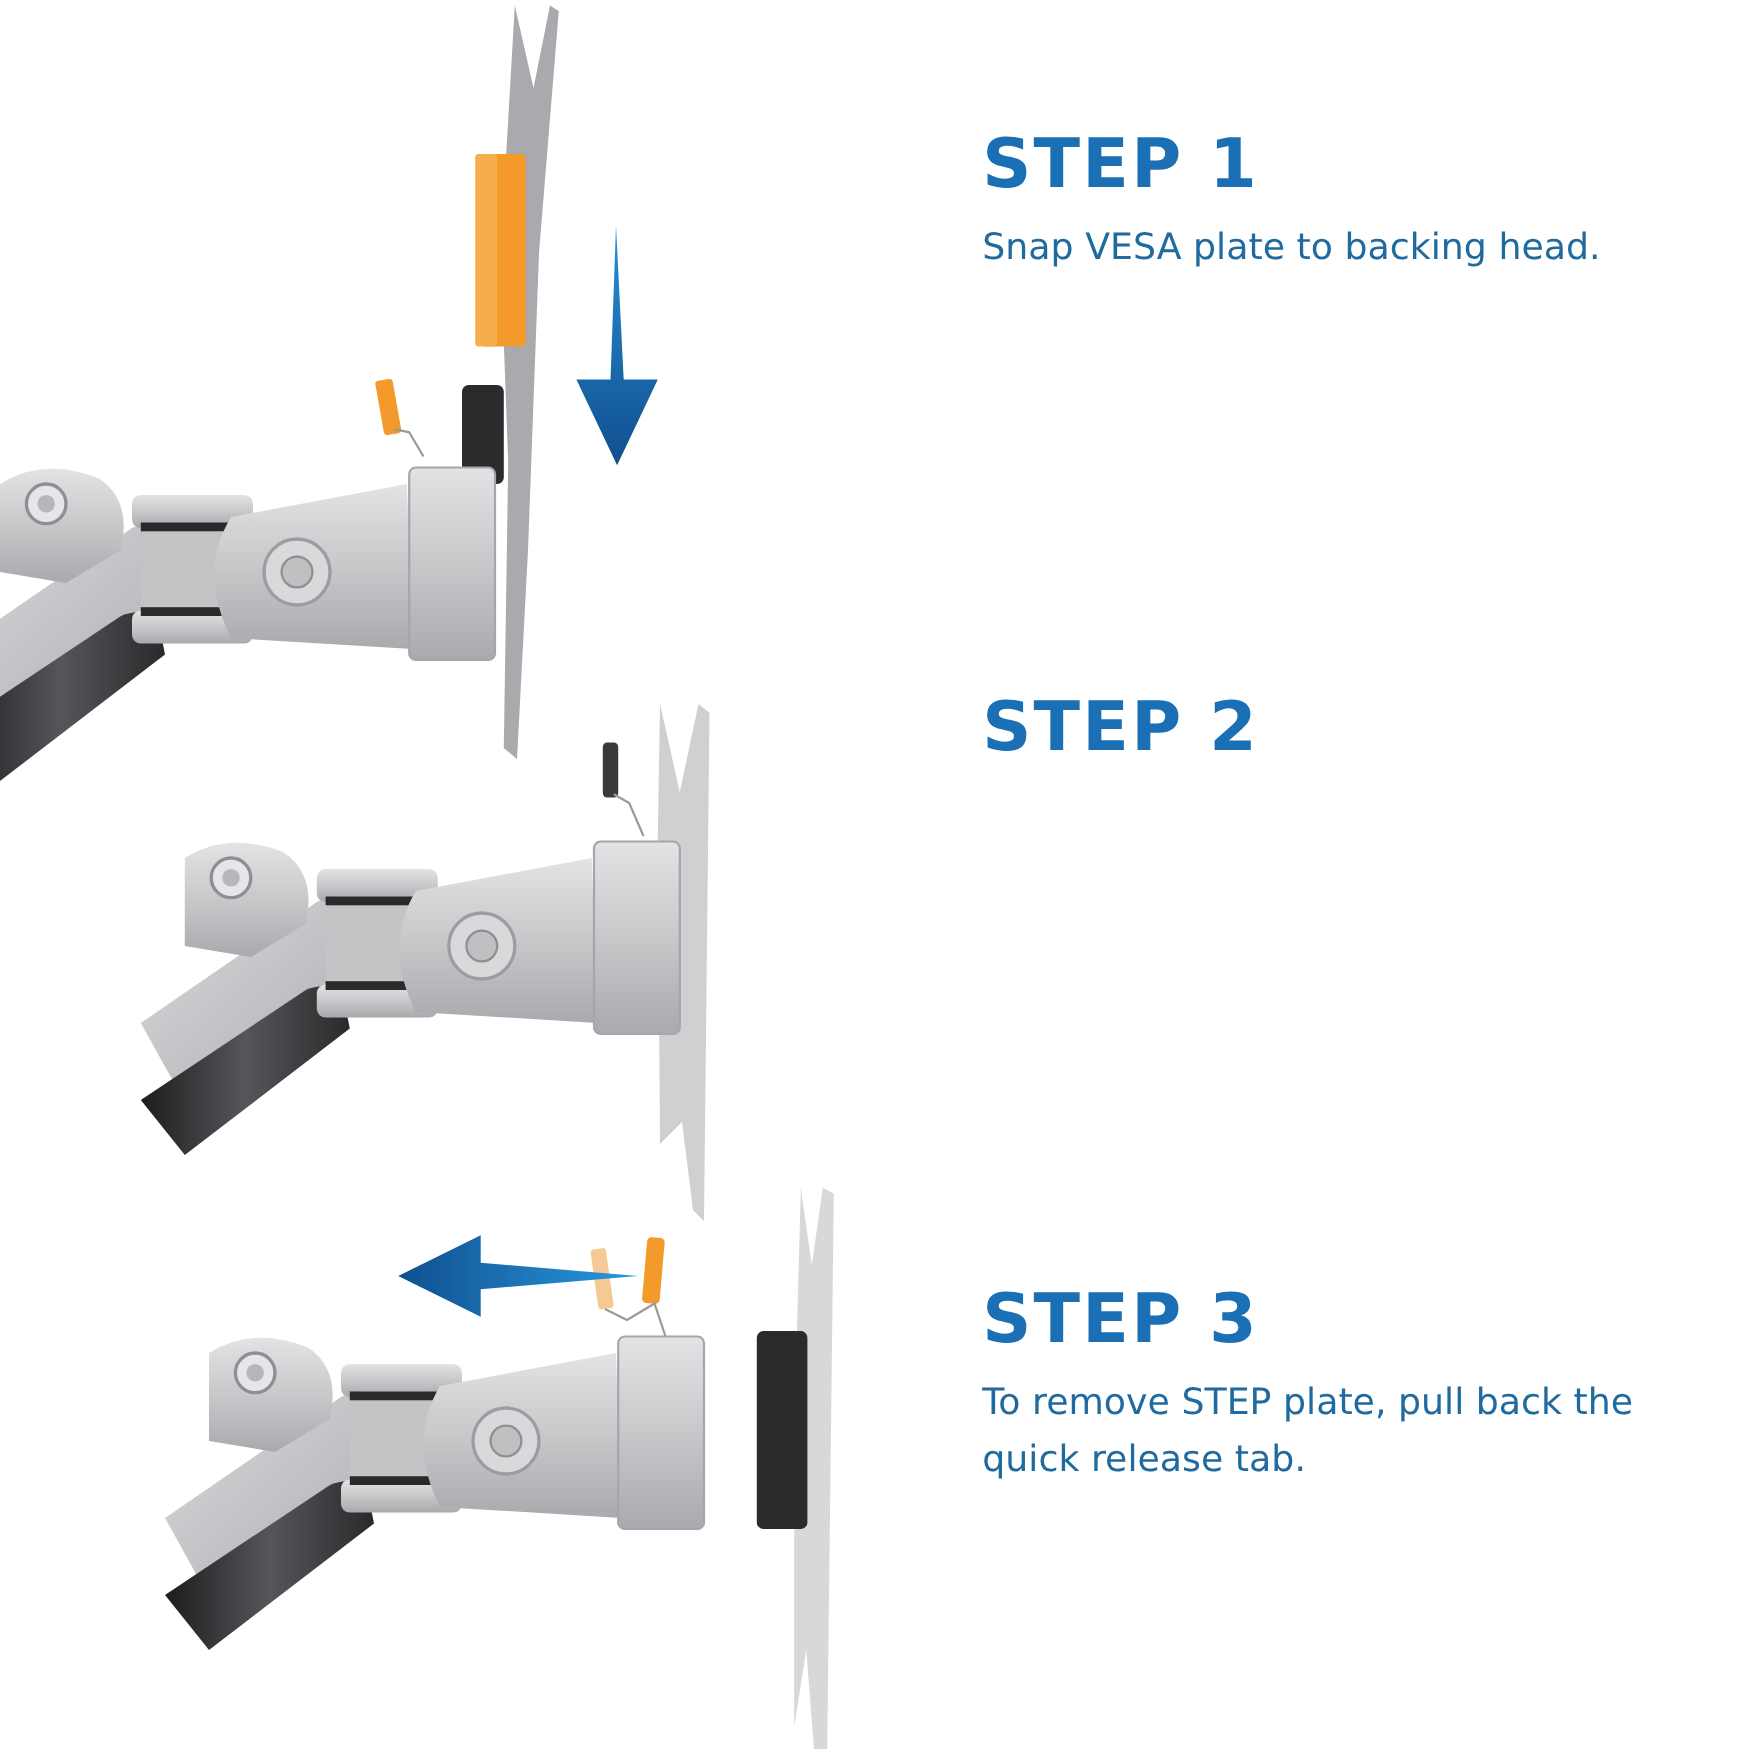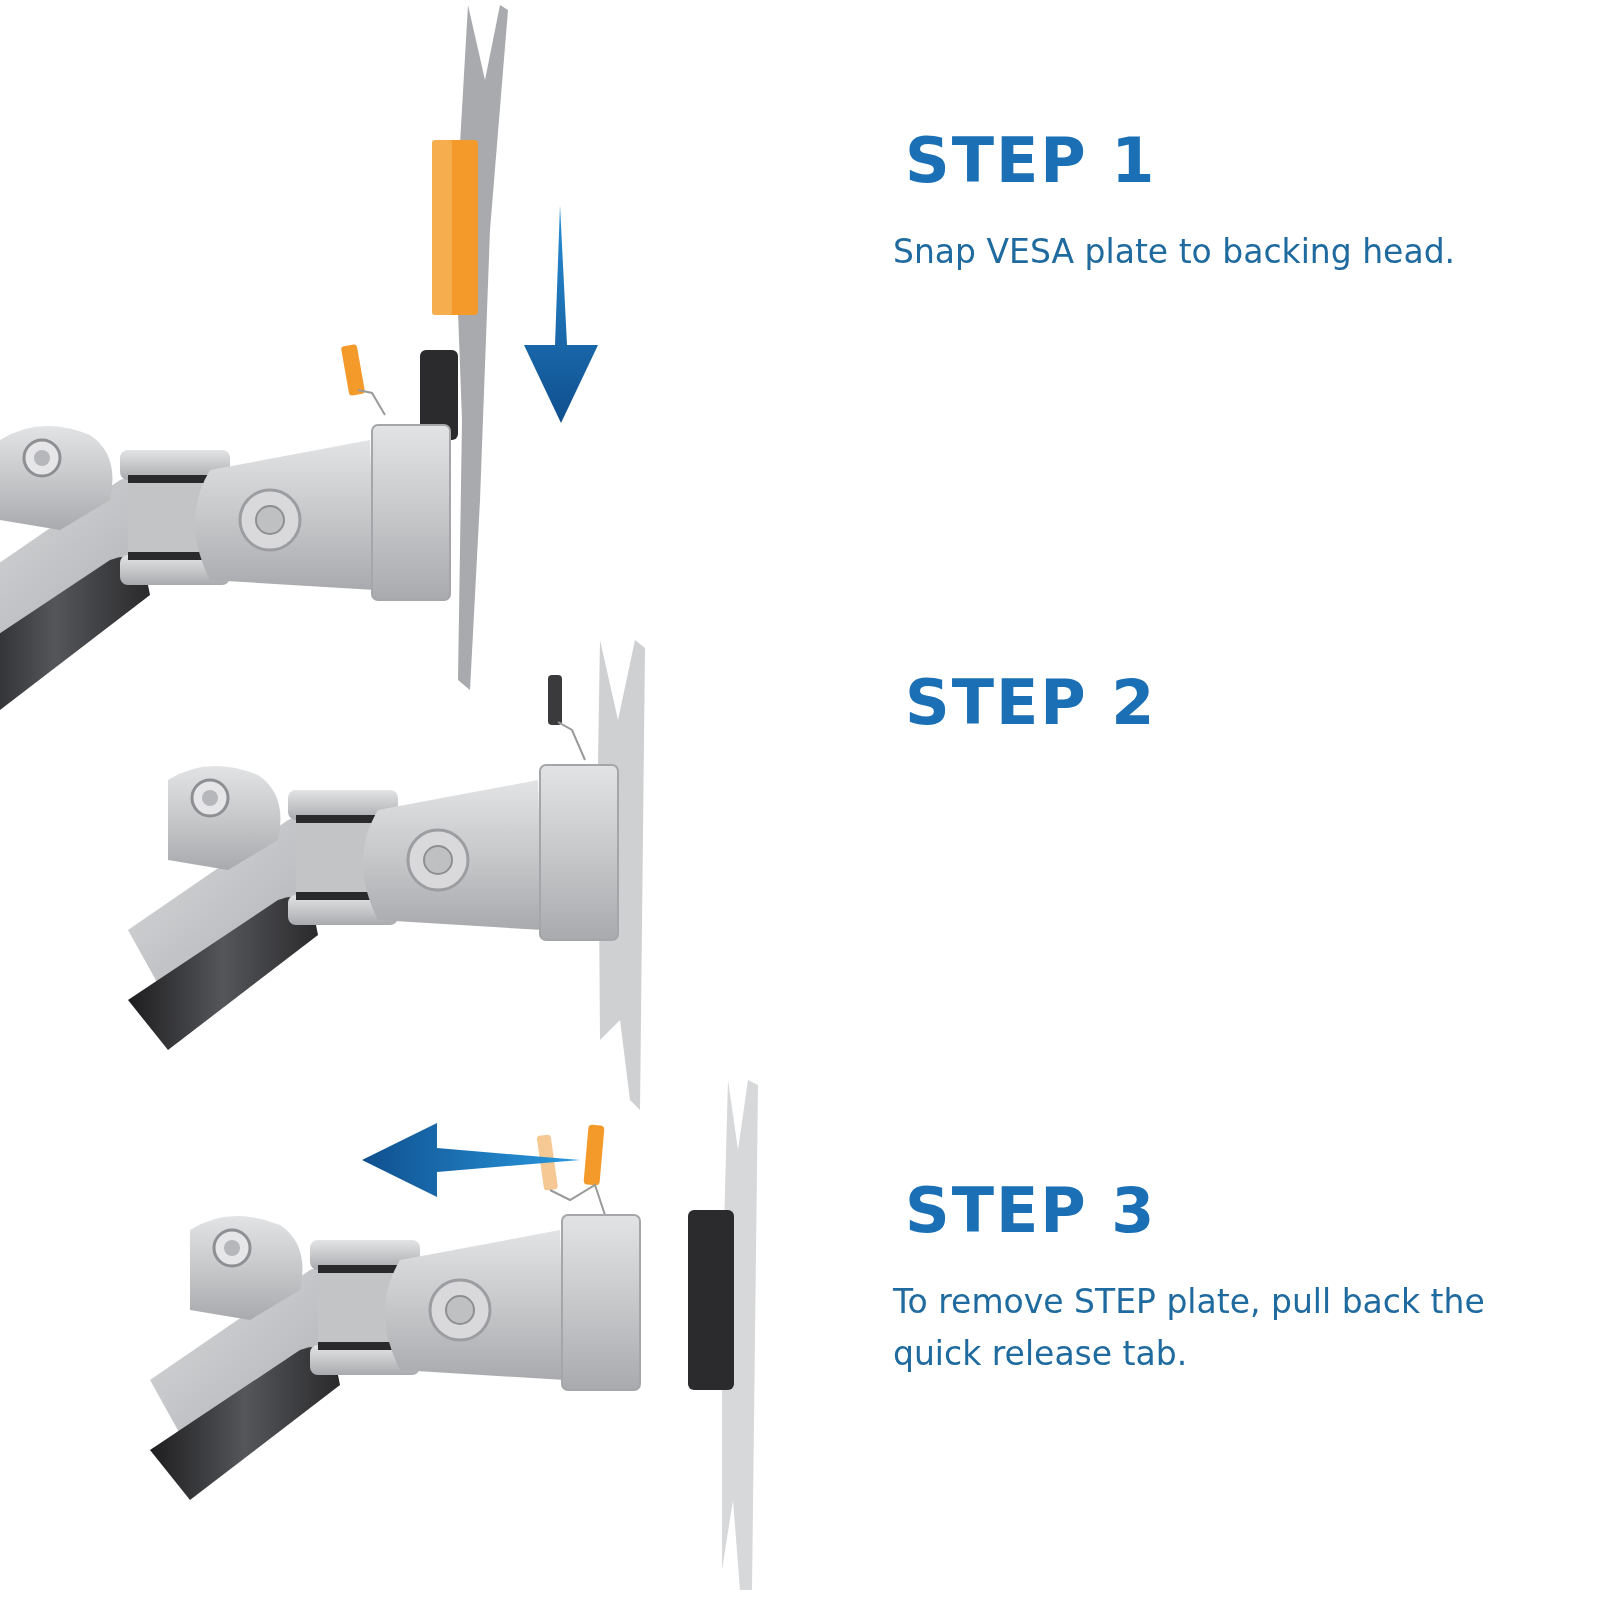--- a/index.html
+++ b/index.html
@@ -1,25 +1,25 @@
 <!DOCTYPE html>
 <html><head>
 <meta charset="utf-8">
 <style>
   html, body { margin:0; padding:0; background:#ffffff; }
   body { width:1600px; height:1600px; position:relative; overflow:hidden;
          font-family:"Liberation Sans", "DejaVu Sans", sans-serif; }
   .illus { position:absolute; left:0; top:0; width:860px; height:1600px; }
   .step { position:absolute; left:893px; width:680px; }
   .step-title { font-family:"DejaVu Sans", "Liberation Sans", sans-serif; font-weight:bold;
-                font-size:62px; letter-spacing:2px; line-height:1; margin:12px; }
+                font-size:62px; letter-spacing:2px; line-height:1; margin:0; }
   .step-body { font-family:"DejaVu Sans", "Liberation Sans", sans-serif; font-size:33px;
-               line-height:52px; margin:34px 0 0 0; }
+               line-height:52px; margin:18px 0 0 0; }
   #step-1 { top:118px; }
-  #step-2 { top:660px; }
+  #step-2 { top:630px; }
   #step-3 { top:1168px; }
 </style>
 </head>
 <body>
 
 <svg class="illus" viewBox="0 0 860 1600" xmlns="http://www.w3.org/2000/svg">
   <defs>
     <linearGradient id="silverG" x1="0" y1="0" x2="0" y2="1">
       <stop offset="0" stop-color="#e2e3e5"></stop>
       <stop offset="0.5" stop-color="#c7c8ca"></stop>

